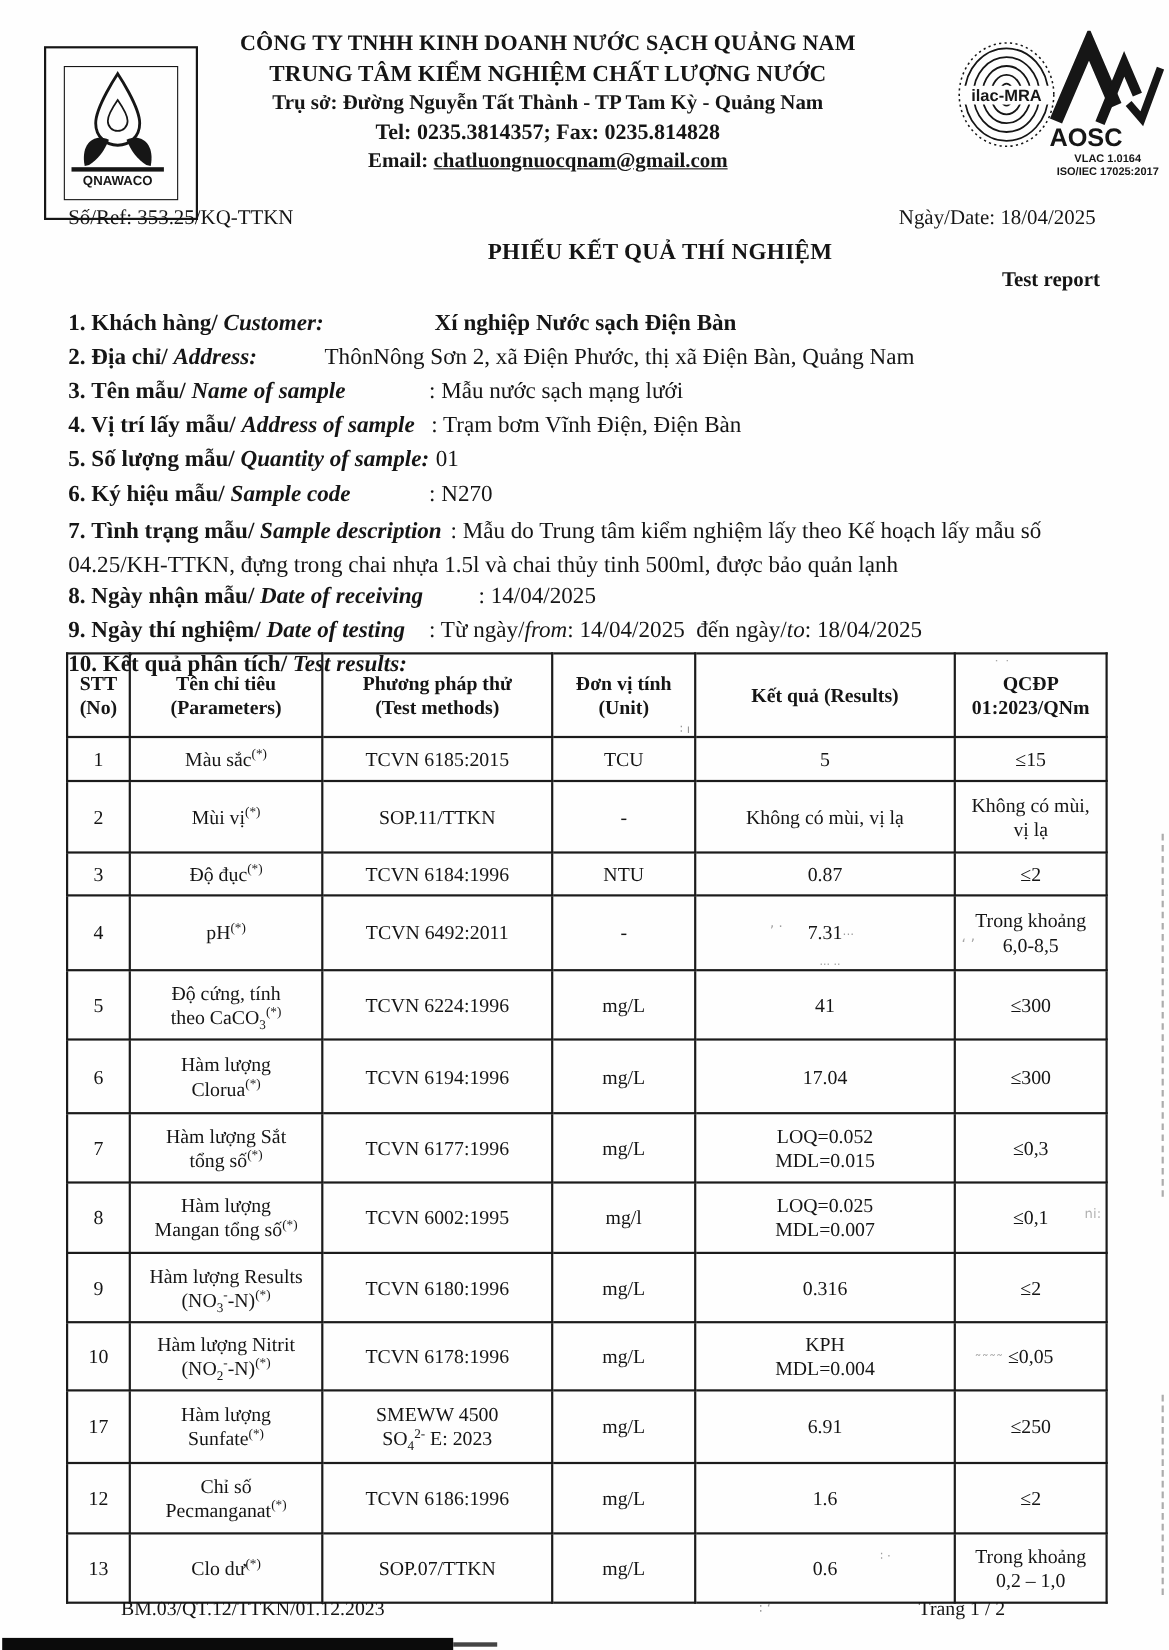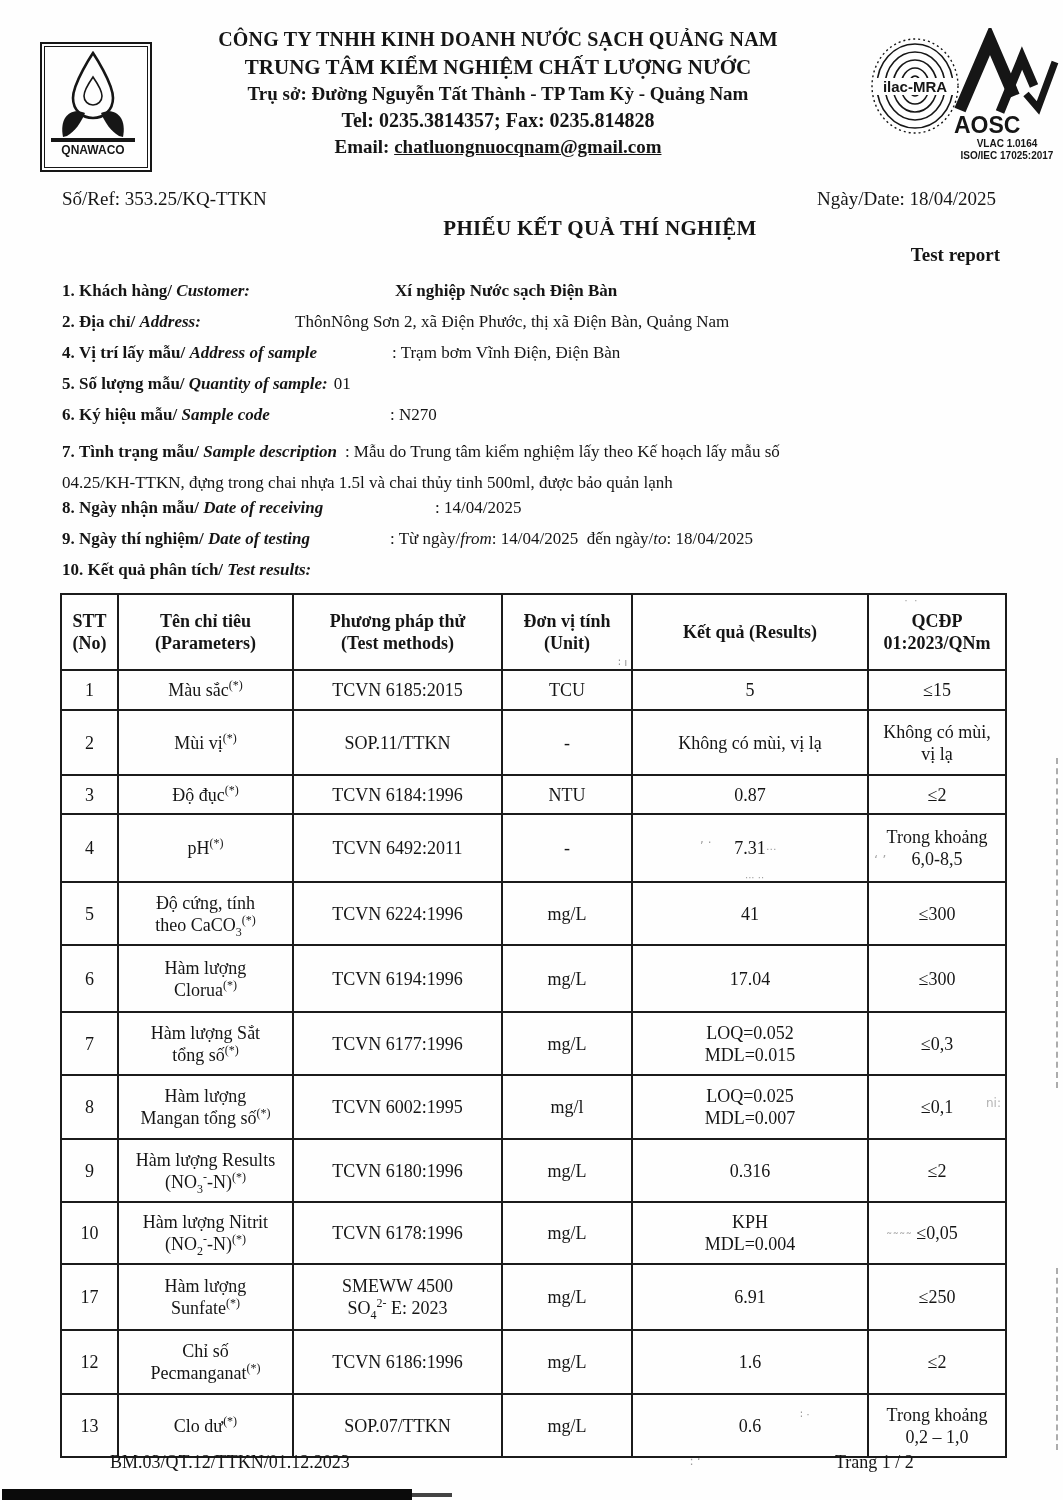--- a/index.html
+++ b/index.html
@@ -6,33 +6,33 @@
   #page{position:relative;width:1063px;height:1500px;background:#fefefe;
         font-family:"Liberation Serif","DejaVu Serif",serif;color:#151515;overflow:hidden;}
   
   .co-head{position:absolute;left:148px;top:26px;width:700px;text-align:center;line-height:1.35;}
   .co-l1{font-size:20px;font-weight:bold;letter-spacing:.2px;}
   .co-l2{font-size:21px;font-weight:bold;}
   .co-l3{font-size:19px;font-weight:bold;}
   .co-l4{font-size:20px;font-weight:bold;}
   .co-l5{font-size:19px;font-weight:bold;}
   .email-addr{font-weight:bold;text-decoration:underline;}
-  .logo-box{position:absolute;left:40px;top:42px;width:104px;height:122px;border:2px solid #161616;padding:2px;}
+  .logo-box{position:absolute;left:40px;top:42px;width:104px;height:122px;border:2px solid #161616;padding:16px;}
   .logo-inner{width:100%;height:100%;border:1px solid #161616;box-sizing:border-box;}
   .stamp-ilac{position:absolute;left:870px;top:36px;}
   .stamp-aosc{position:absolute;left:952px;top:28px;}
   
   .ref-row{position:absolute;left:62px;top:188px;width:940px;font-size:19px;}
   .ref-no{position:absolute;left:0;top:0;}
   .ref-date{position:absolute;right:6px;top:0;}
   .doc-title{position:absolute;left:200px;top:216px;width:800px;text-align:center;}
   .doc-title .vi{font-size:21px;font-weight:bold;letter-spacing:.3px;}
   .doc-title .en{font-size:19px;font-weight:bold;margin-top:3px;text-align:right;}
   
-  .info{position:absolute;left:62px;top:281px;width:950px;font-size:17px;}
+  .info{position:absolute;left:62px;top:281px;width:950px;font-size:21px;}
   .info-item{display:flex;height:31px;align-items:baseline;white-space:nowrap;}
   .info-item .lbl{flex:none;}
   .info-item .en{font-style:italic;font-weight:bold;}
   .info-item b{font-weight:bold;}
   .it{font-style:italic;}
   .bd{font-weight:bold;}
   .i1 .lbl{width:333px;} .i2 .lbl{width:233px;} .i3 .lbl{width:328px;}
   .i4 .lbl{width:330px;} .i6 .lbl{width:328px;} .i8 .lbl{width:373px;}
   .i9 .lbl{width:328px;}
   .i5 .val{margin-left:6px;} .i7v{margin-left:8px;}
@@ -128,20 +128,24 @@
 
   <div class="info">
     <div class="info-item i1">
         <span class="lbl"><b class="no">1.</b> <b class="vn">Khách hàng/</b> <span class="en">Customer:</span></span>
         <span class="val"><span class="bd">Xí nghiệp Nước sạch Điện Bàn</span></span>
       </div>
     <div class="info-item i2">
         <span class="lbl"><b class="no">2.</b> <b class="vn">Địa chỉ/</b> <span class="en">Address:</span></span>
         <span class="val"><span>ThônNông Sơn 2, xã Điện Phước, thị xã Điện Bàn, Quảng Nam</span></span>
       </div>
+    <div class="info-item i3">
+        <span class="lbl"><b class="no">3.</b> <b class="vn">Tên mẫu/</b> <span class="en">Name of sample</span></span>
+        <span class="val"><span>: Mẫu nước sạch mạng lưới</span></span>
+      </div>
     <div class="info-item i4">
         <span class="lbl"><b class="no">4.</b> <b class="vn">Vị trí lấy mẫu/</b> <span class="en">Address of sample</span></span>
         <span class="val"><span>: Trạm bơm Vĩnh Điện, Điện Bàn</span></span>
       </div>
     <div class="info-item i5">
         <span class="lbl"><b class="no">5.</b> <b class="vn">Số lượng mẫu/</b> <span class="en">Quantity of sample:</span></span>
         <span class="val"><span>01</span></span>
       </div>
     <div class="info-item i6">
         <span class="lbl"><b class="no">6.</b> <b class="vn">Ký hiệu mẫu/</b> <span class="en">Sample code</span></span>

